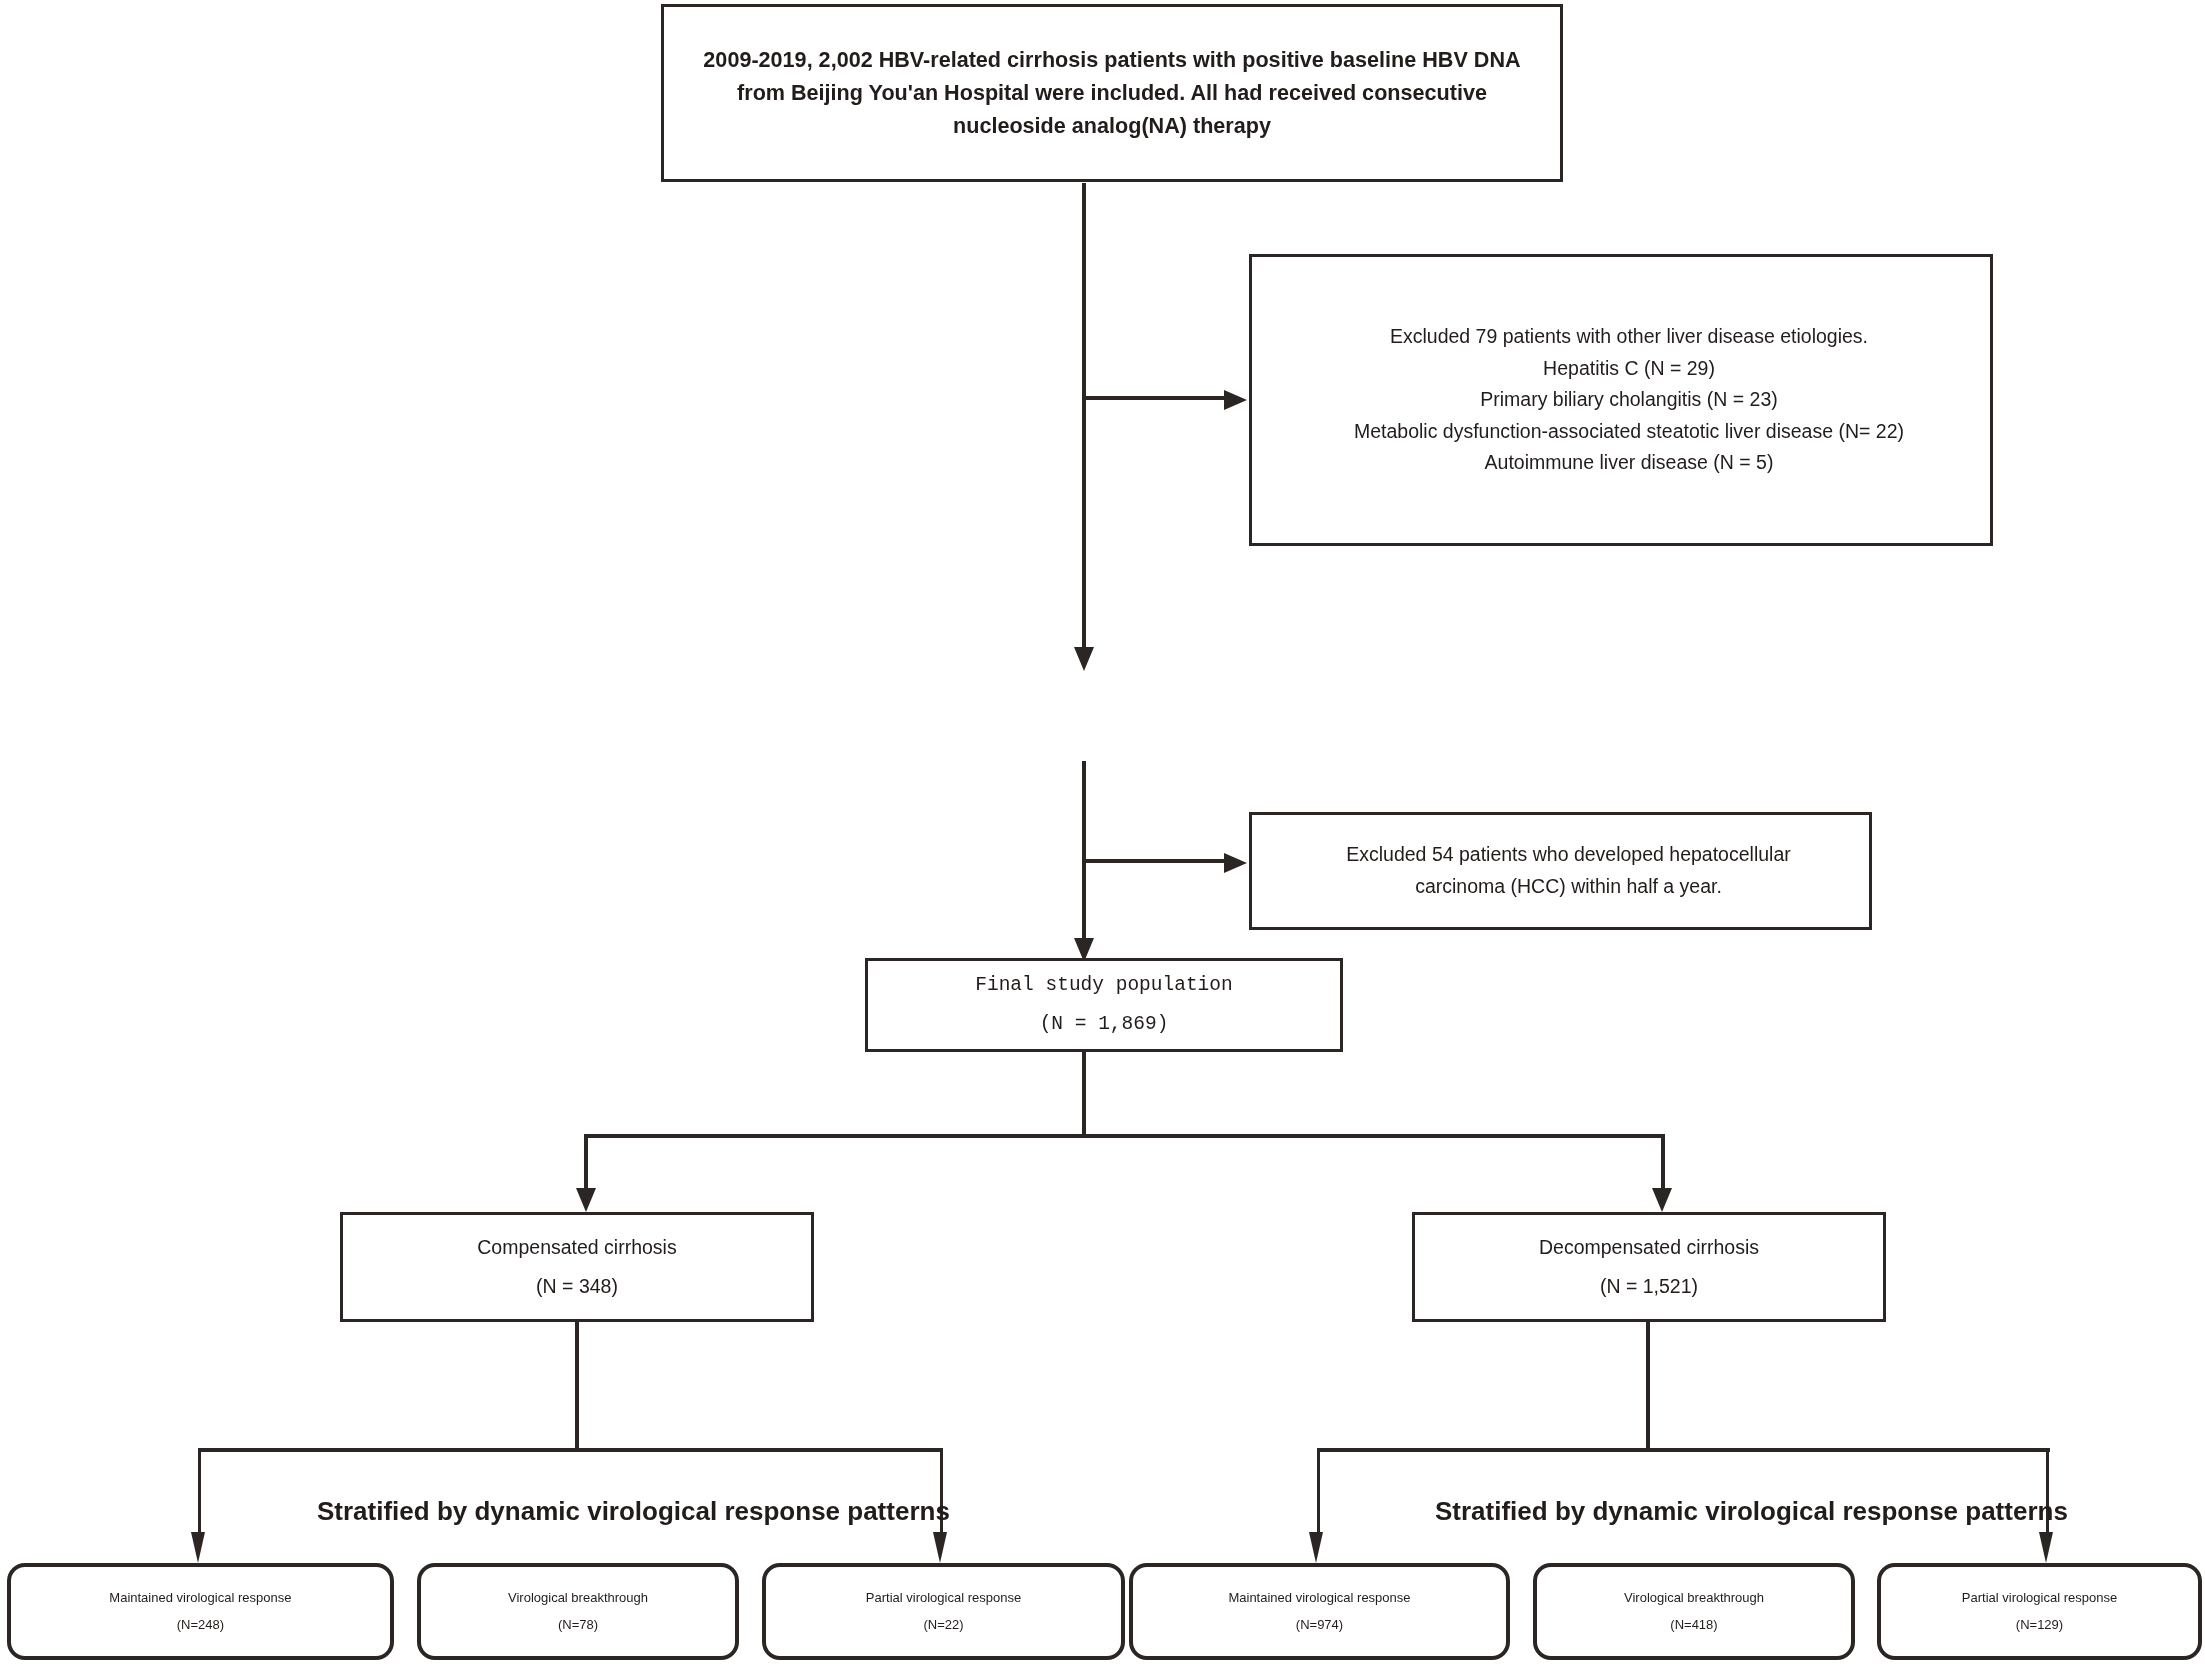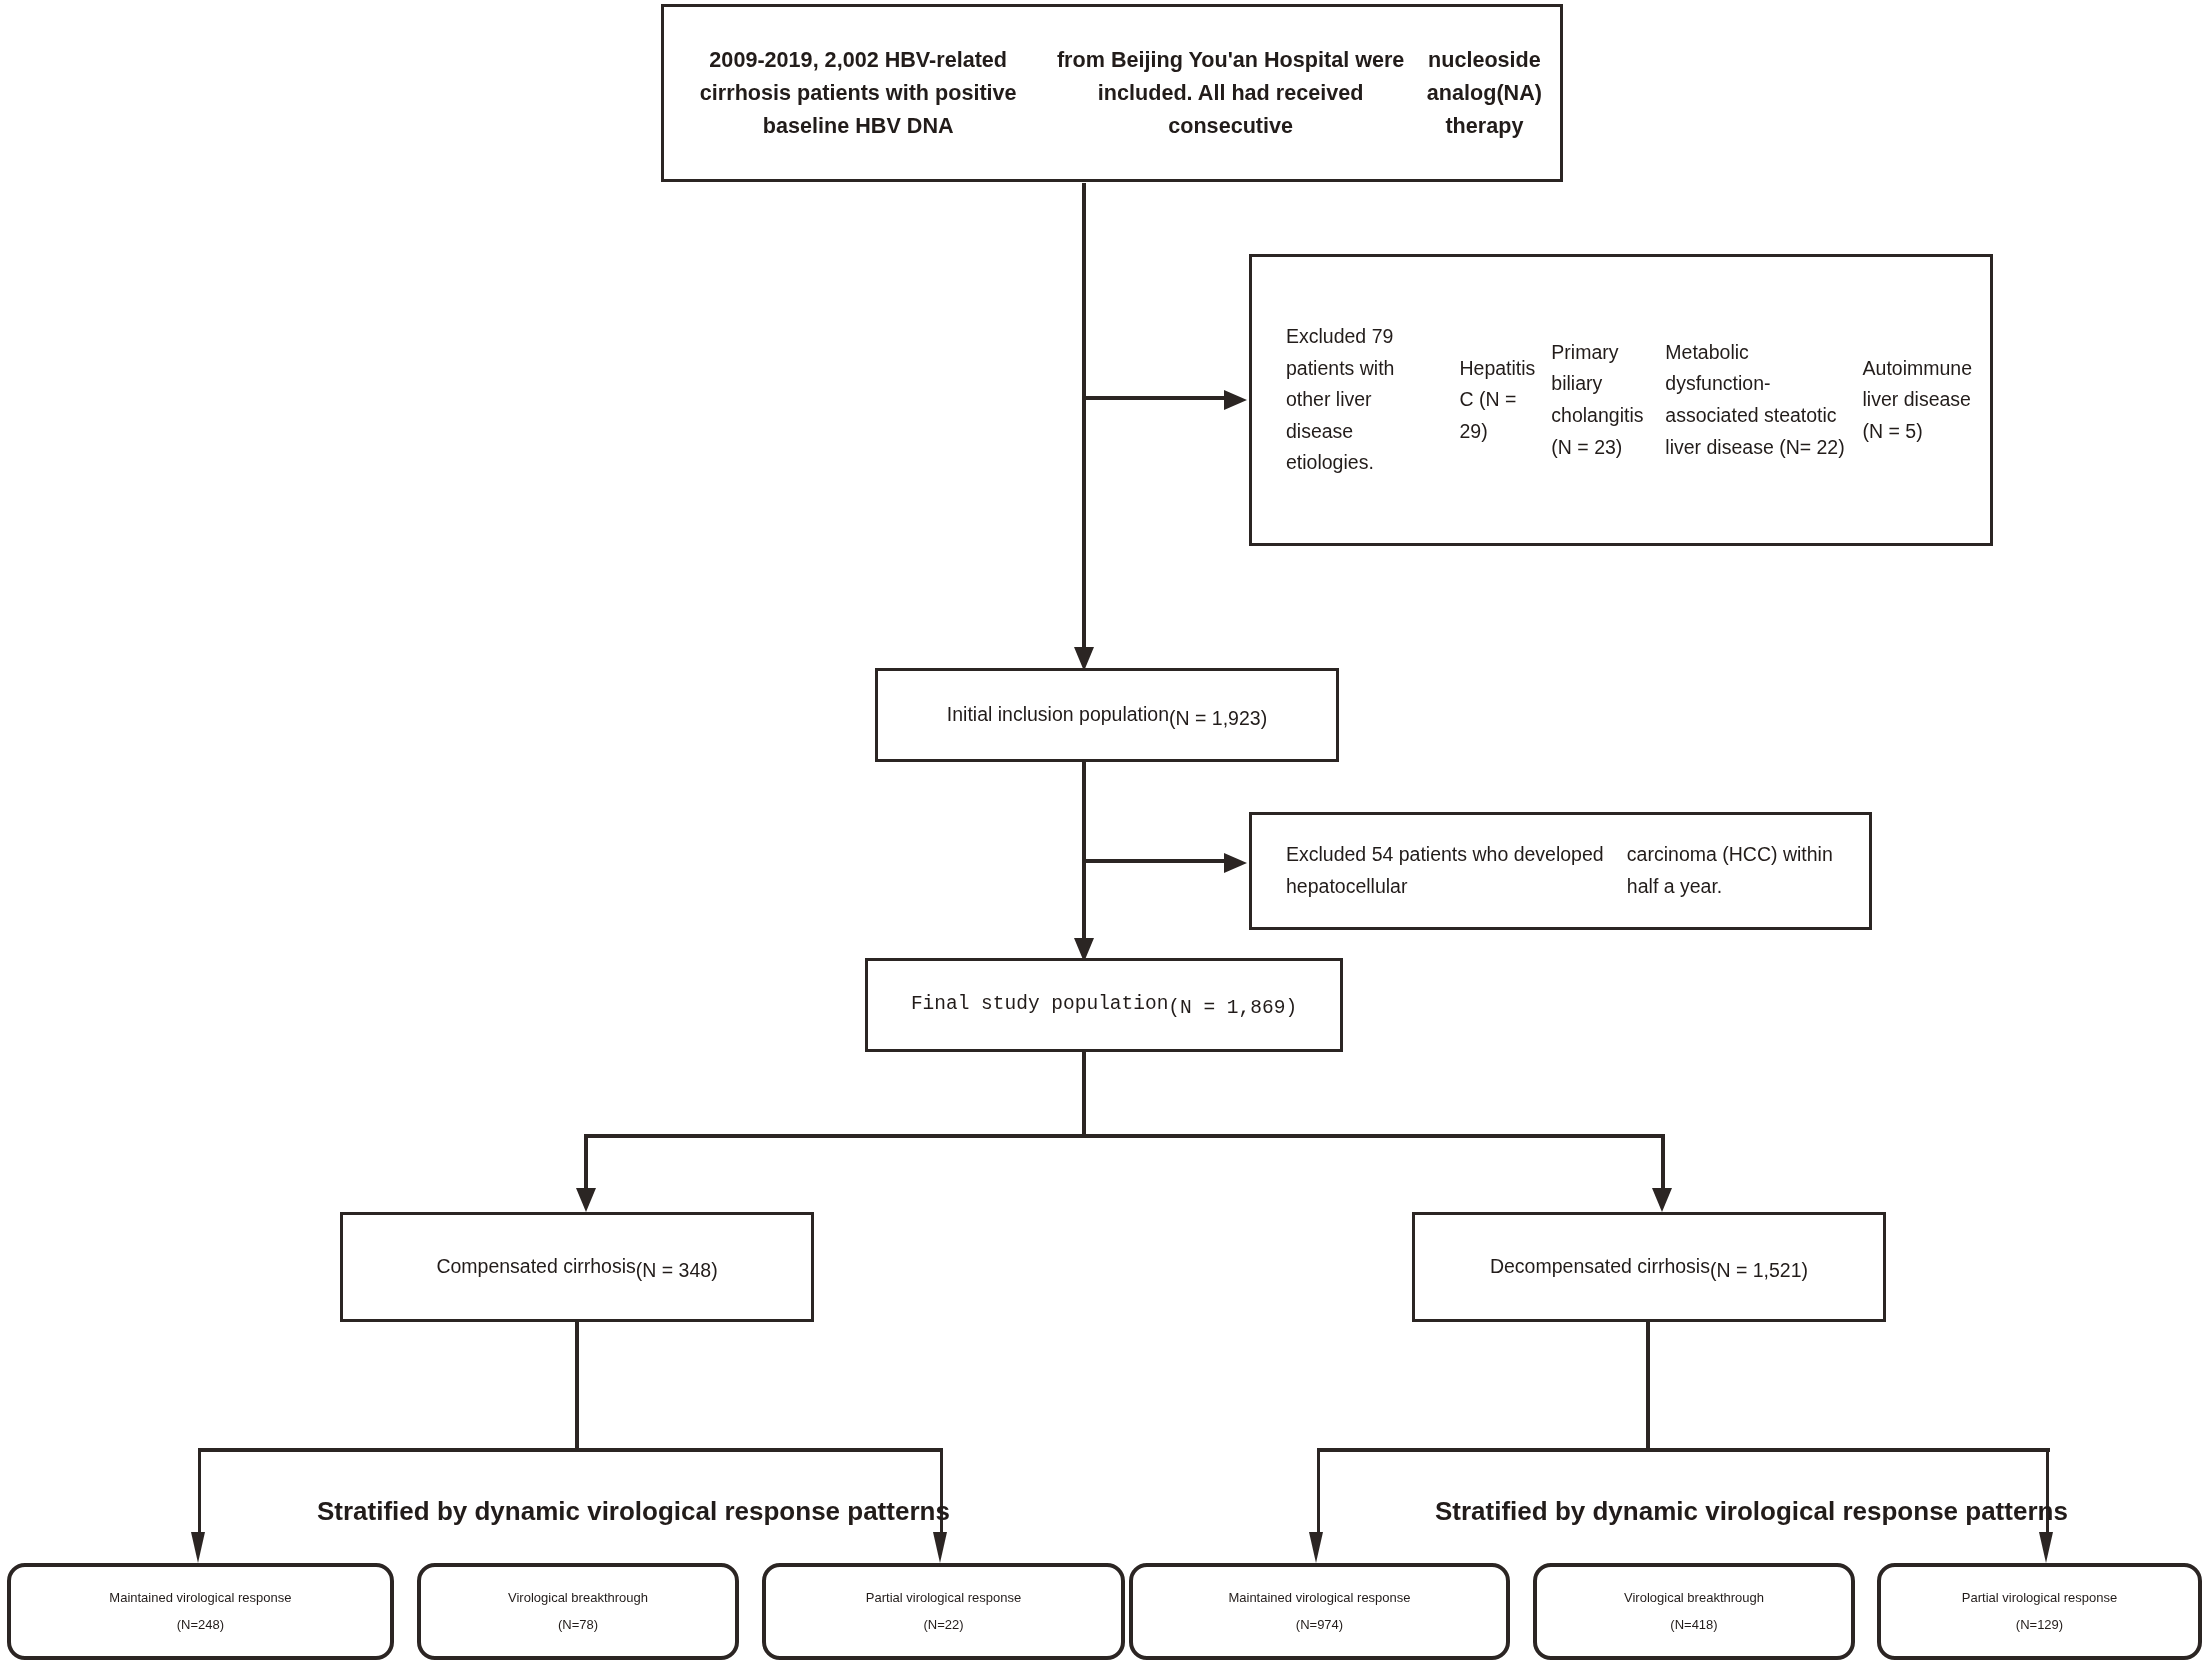--- a/index.html
+++ b/index.html
@@ -10,21 +10,21 @@
     background:#ffffff;
     font-family:"Liberation Sans","DejaVu Sans",sans-serif;
     overflow:hidden;
   }
   .box{
     position:absolute;
     box-sizing:border-box;
     background:#ffffff;
     border:3.7px solid #2b2523;
     display:flex;
-    flex-direction:row;
+    flex-direction:column;
     align-items:center;
     justify-content:center;
     color:#221c1a;
     text-align:center;
   }
   .box.left-align{
     align-items:center;
     text-align:left;
   }
   .rbox{
@@ -80,24 +80,20 @@
   <div class="tri-right" style="left:1224px; top:390px;"></div>
 
   <div class="box left-align" style="left:1249px; top:254px; width:744px; height:292px; padding:23px 18px;">
     <div class="t-std pad-l">Excluded 79 patients with other liver disease etiologies.</div>
     <div class="t-std pad-l">Hepatitis C (N = 29)</div>
     <div class="t-std pad-l">Primary biliary cholangitis (N = 23)</div>
     <div class="t-std pad-l">Metabolic dysfunction-associated steatotic liver disease (N= 22)</div>
     <div class="t-std pad-l">Autoimmune liver disease (N = 5)</div>
   </div>
 
-  <div class="box" style="left:875px; top:668px; width:464px; height:94px;">
-    <div class="t-std">Initial inclusion population</div>
-    <div class="t-std line2">(N = 1,923)</div>
-  </div>
 
   <div class="ln" style="left:1082px; top:761px; width:3.7px; height:184px;"></div>
   <div class="tri-down" style="left:1074px; top:938px;"></div>
 
   <div class="ln" style="left:1084px; top:859px; width:140px; height:3.7px;"></div>
   <div class="tri-right" style="left:1224px; top:853px;"></div>
 
   <div class="box left-align" style="left:1249px; top:812px; width:623px; height:118px; padding:11.6px 18px;">
     <div class="t-std pad-l">Excluded 54 patients who developed hepatocellular</div>
     <div class="t-std pad-l">carcinoma (HCC) within half a year.</div>

